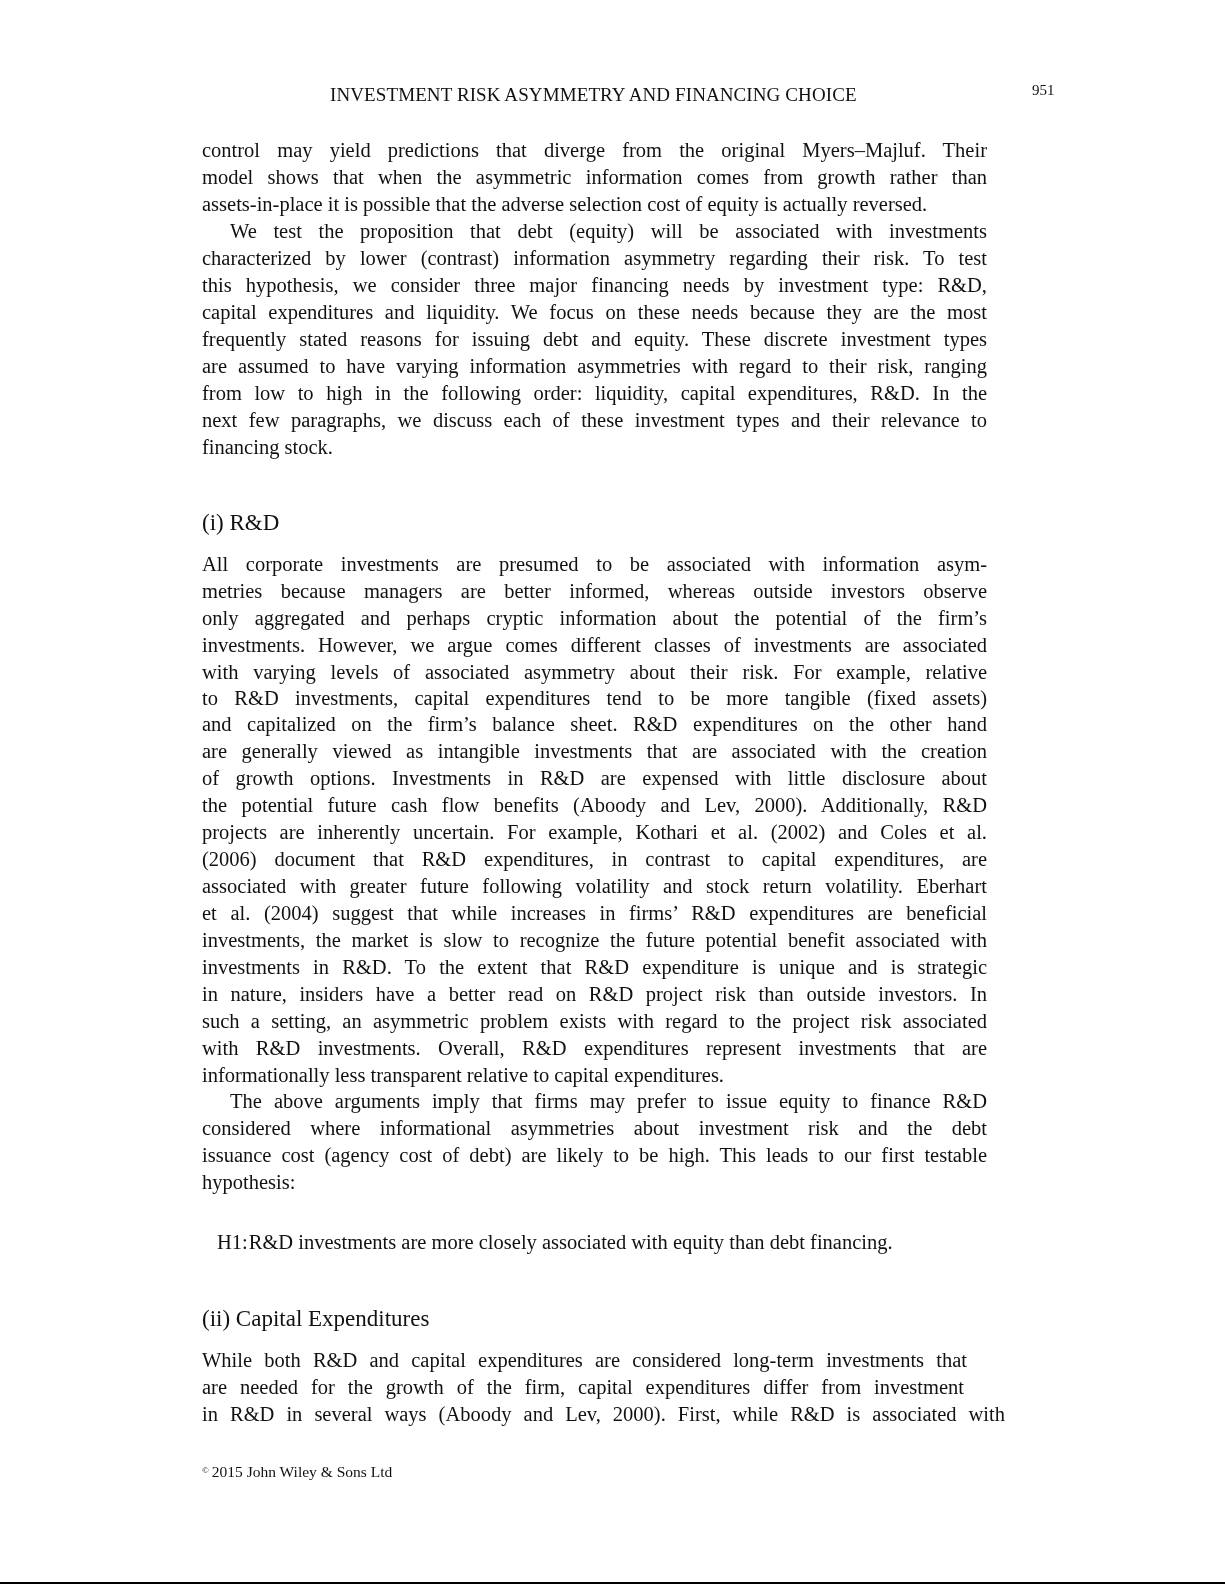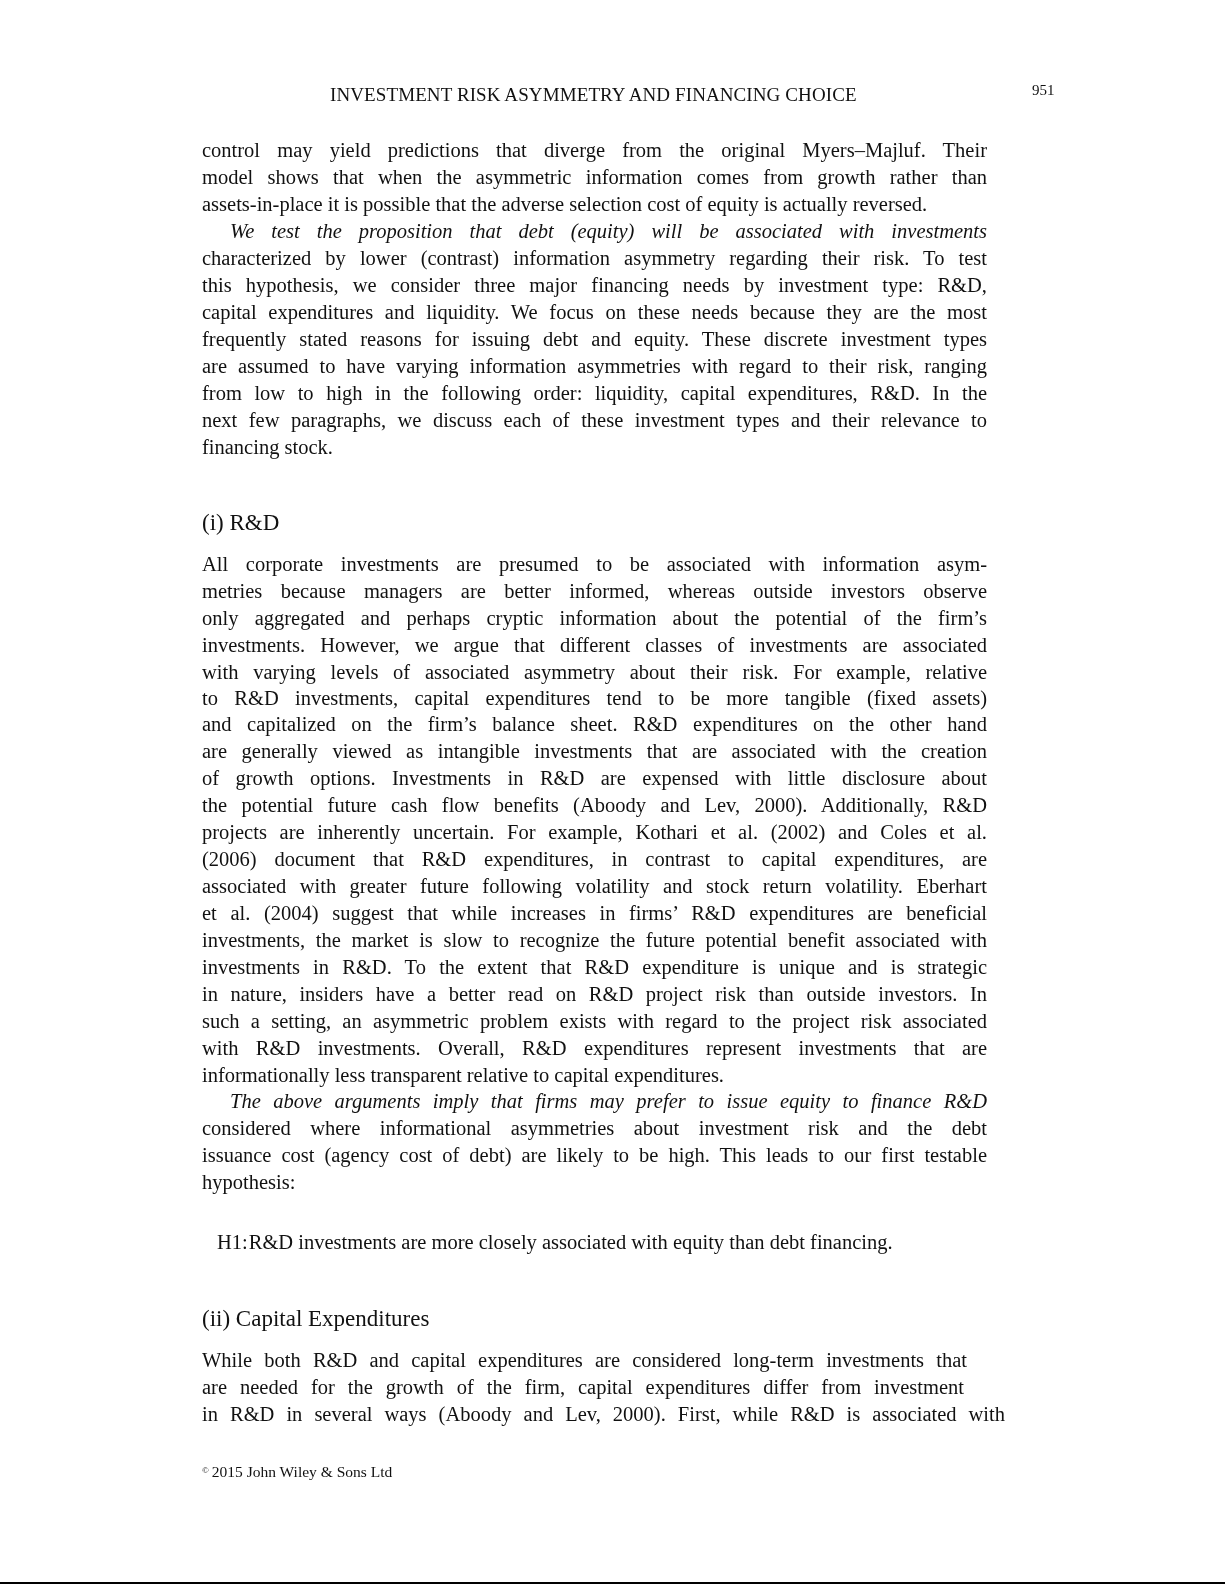--- a/index.html
+++ b/index.html
@@ -15,21 +15,21 @@
     .running-title { position: absolute; left: 330px; top: 0; letter-spacing: 0.1px; font-family: Liberation Serif, serif; }
     .page-number { position: absolute; left: 1032px; top: -2px; font-size: 15px; }
 
     .line {
       position: absolute; left: 202px; width: 785px;
       font-size: 20.5px; line-height: 27px; height: 27px;
       white-space: nowrap;
       text-align: justify; text-align-last: justify;
     }
     .line.last { text-align-last: left; }
-    .line.indent { padding-left: 28px; width: 757px; font-style: italic; }
+    .line.indent { padding-left: 28px; width: 757px; }
 
     .heading {
       position: absolute; left: 202px; font-size: 23px; line-height: 30px;
       white-space: nowrap;
       font-family: Liberation Serif, serif;
     }
     .hypothesis {
       position: absolute; left: 217px; font-size: 20.5px; line-height: 27px;
       white-space: nowrap;
     }
@@ -67,21 +67,21 @@
   <div class="line" style="top:407px">next few paragraphs, we discuss each of these investment types and their relevance to</div>
   <div class="line last" style="top:434px">financing stock.</div>
 </div>
 
 <div class="heading" style="top:508px">(i) R&amp;D</div>
 
 <div>
   <div class="line" style="top:551px">All corporate investments are presumed to be associated with information asym-</div>
   <div class="line" style="top:578px">metries because managers are better informed, whereas outside investors observe</div>
   <div class="line" style="top:605px">only aggregated and perhaps cryptic information about the potential of the firm’s</div>
-  <div class="line" style="top:632px">investments. However, we argue that different classes of investments are associated</div>
+  <div class="line" style="top:632px">investments. However, we argue comes different classes of investments are associated</div>
   <div class="line" style="top:659px">with varying levels of associated asymmetry about their risk. For example, relative</div>
   <div class="line" style="top:685px">to R&amp;D investments, capital expenditures tend to be more tangible (fixed assets)</div>
   <div class="line" style="top:711px">and capitalized on the firm’s balance sheet. R&amp;D expenditures on the other hand</div>
   <div class="line" style="top:738px">are generally viewed as intangible investments that are associated with the creation</div>
   <div class="line" style="top:765px">of growth options. Investments in R&amp;D are expensed with little disclosure about</div>
   <div class="line" style="top:792px">the potential future cash flow benefits (Aboody and Lev, 2000). Additionally, R&amp;D</div>
   <div class="line" style="top:819px">projects are inherently uncertain. For example, Kothari et al. (2002) and Coles et al.</div>
   <div class="line" style="top:846px">(2006) document that R&amp;D expenditures, in contrast to capital expenditures, are</div>
   <div class="line" style="top:873px">associated with greater future following volatility and stock return volatility. Eberhart</div>
   <div class="line" style="top:900px">et al. (2004) suggest that while increases in firms’ R&amp;D expenditures are beneficial</div>

